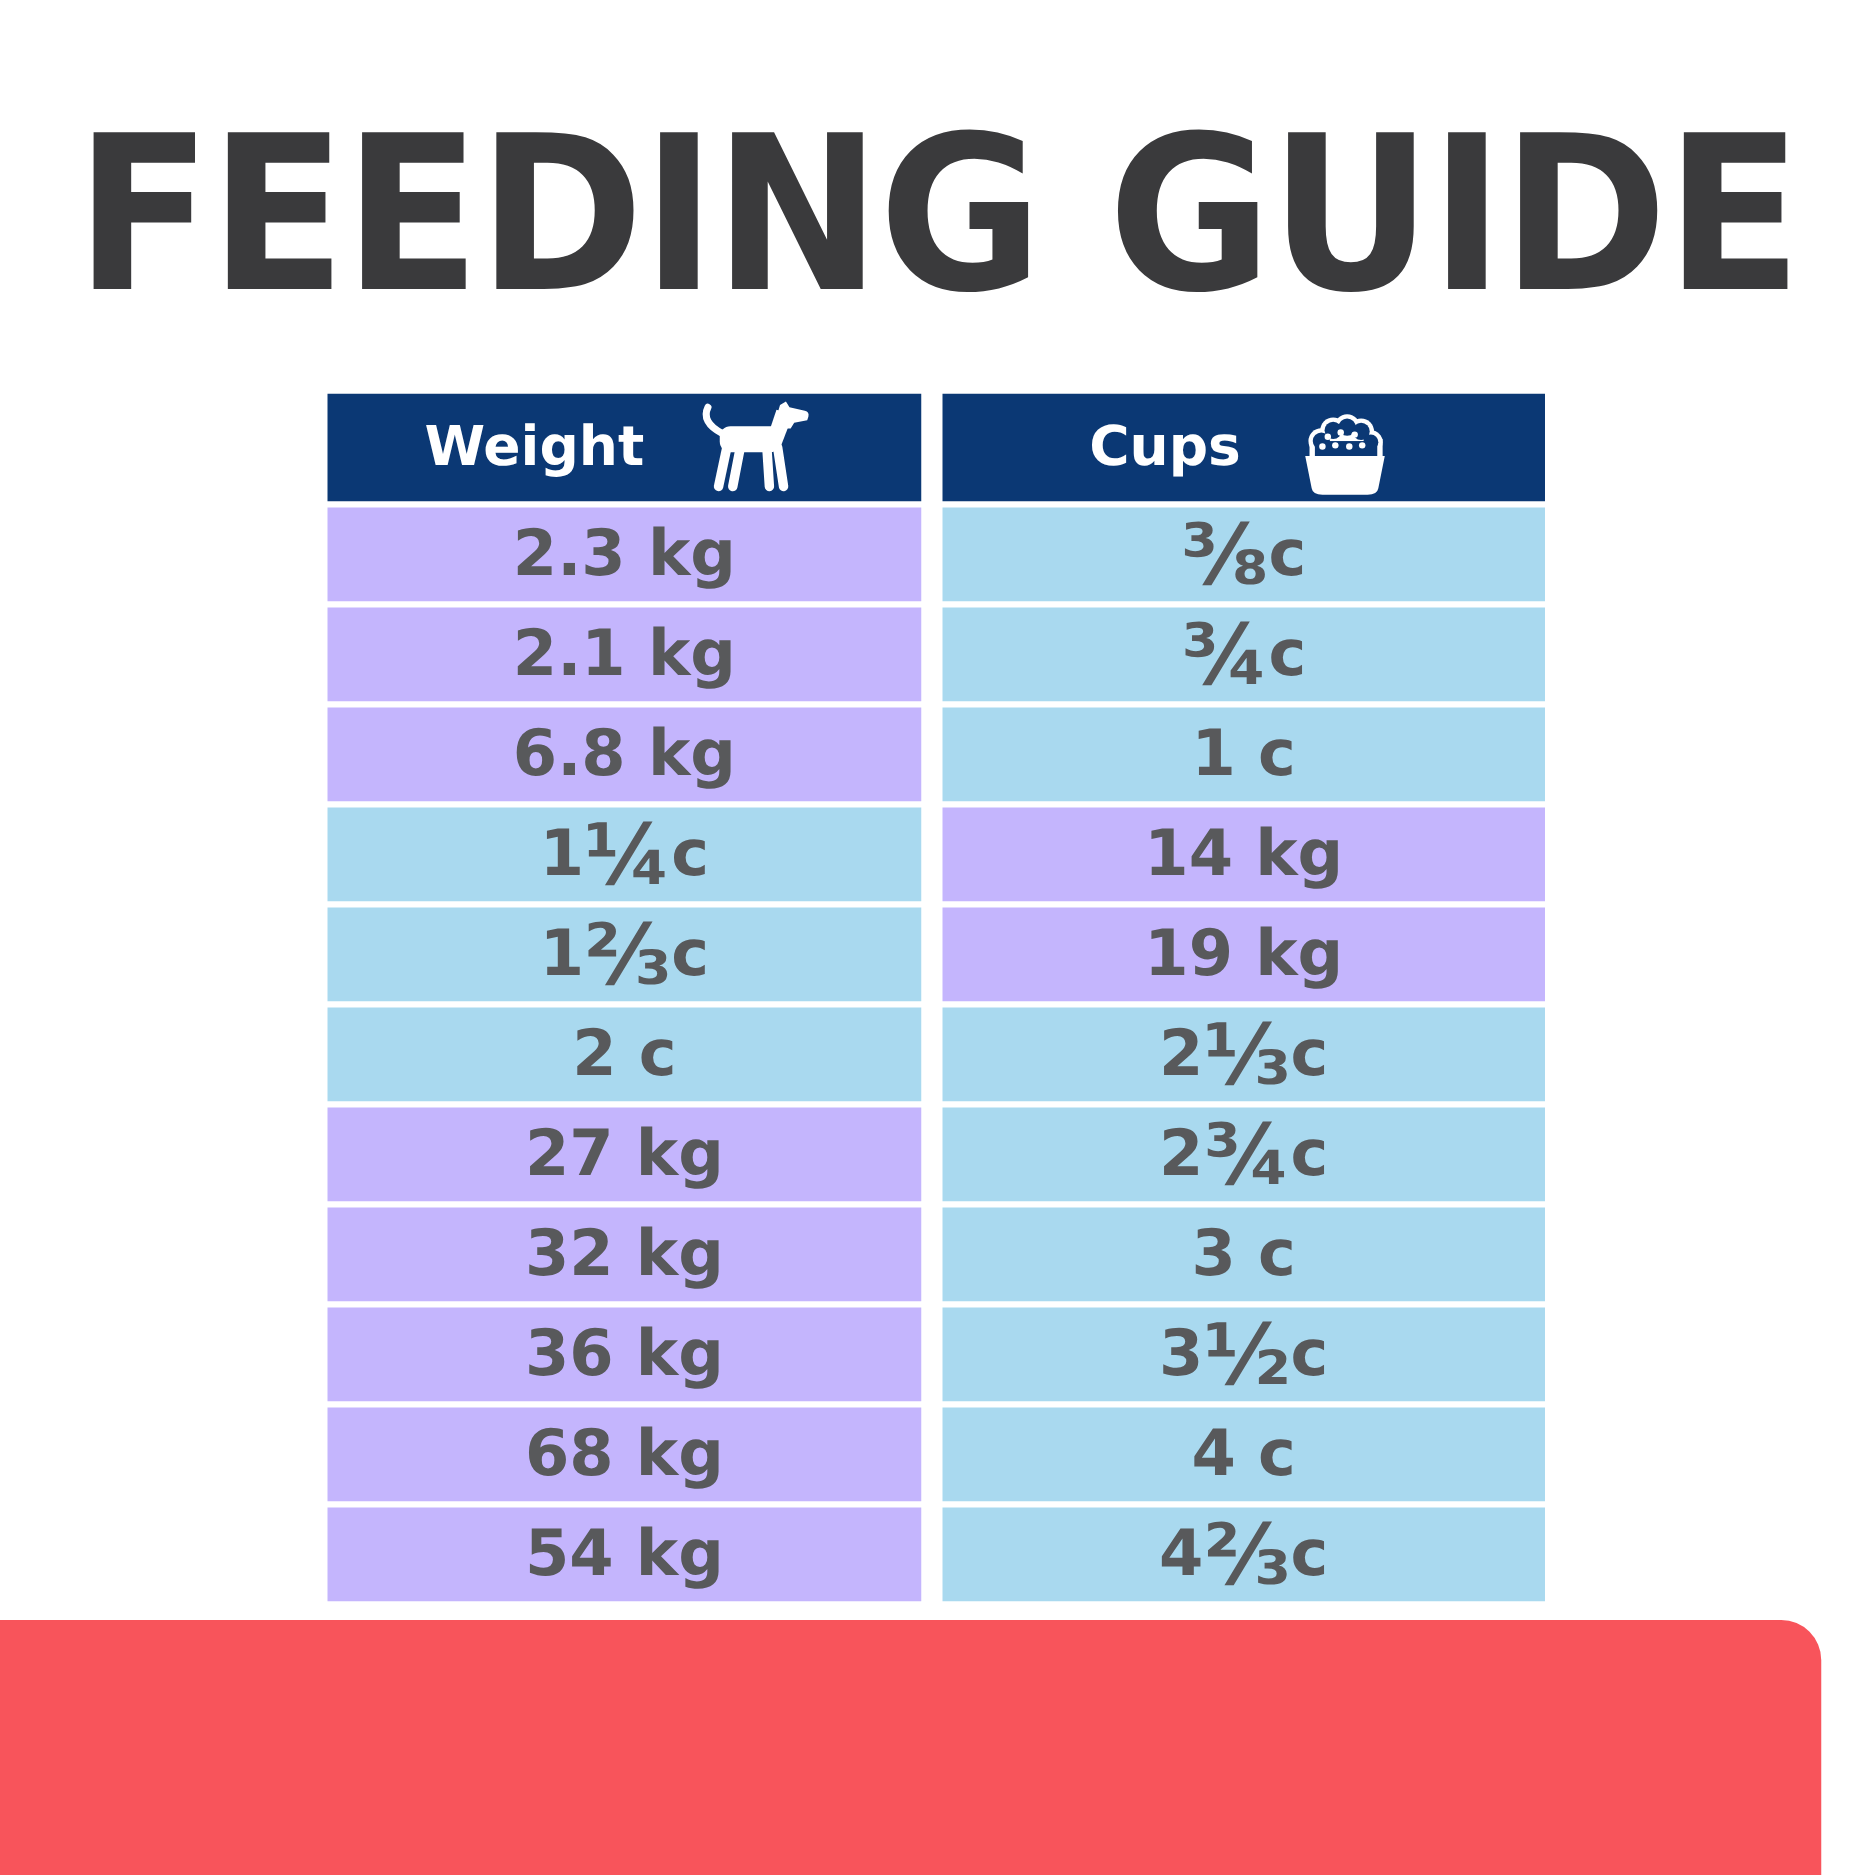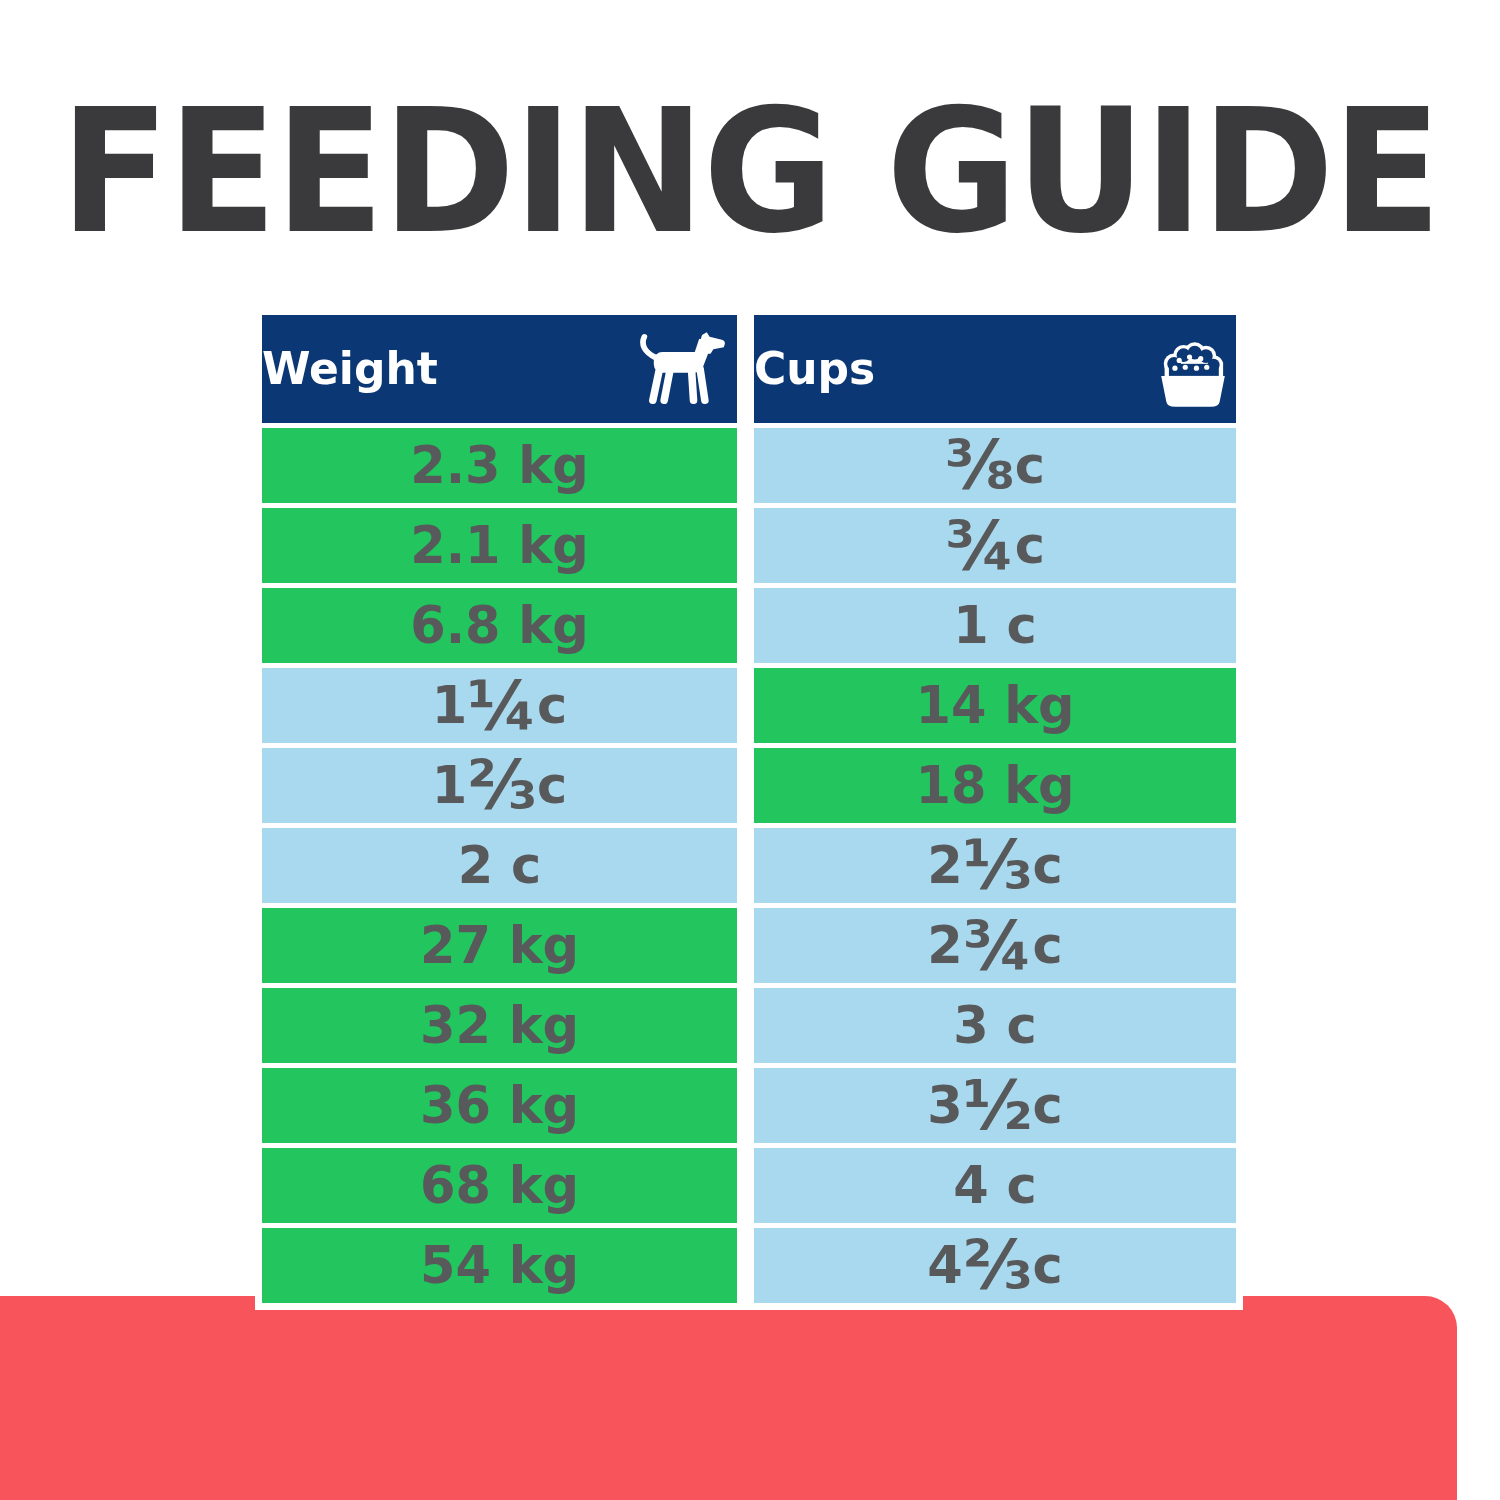--- a/index.html
+++ b/index.html
@@ -24,30 +24,30 @@
   .table-card{
     position:absolute;left:255px;top:308px;width:988px;
     background:#ffffff;padding:7px;box-sizing:border-box;
   }
   .grid{
     display:grid;
     grid-template-columns:475px 482px;
     column-gap:17px;row-gap:5px;
   }
   .hcell{
-    height:108px;background:#0b3874;color:#ffffff;
-    display:flex;align-items:center;justify-content:space-between;gap:40px;
+    height:86px;background:#0b3874;color:#ffffff;
+    display:flex;align-items:center;justify-content:center;gap:40px;
     font-size:44px;font-weight:bold;
   }
   .hcell .hlabel{line-height:1;}
   .cell{
     height:75px;display:flex;align-items:center;justify-content:center;
     font-size:51px;font-weight:bold;color:#58595b;line-height:1;
   }
-  .cell.weight{background:#22c55e;}
+  .cell.weight{background:#c4b5fd;}
   .cell.cups{background:#a9d9ef;}
   .frac{font-size:1.32em;line-height:0;}
   .icon{display:block;}
 </style>
 </head>
 <body>
 
 <div class="red-band"></div>
 
 <div class="title">FEEDING GUIDE</div>
@@ -111,21 +111,21 @@
     <div class="cell cups wrap-fracs"><span class="frac">¾</span> c</div>
 
     <div class="cell weight">6.8 kg</div>
     <div class="cell cups wrap-fracs">1 c</div>
 
     <div class="cell cups wrap-fracs">1 <span class="frac">¼</span> c</div>
 
     <div class="cell weight">14 kg</div>
     <div class="cell cups wrap-fracs">1 <span class="frac">⅔</span> c</div>
 
-    <div class="cell weight">18 kg</div>
+    <div class="cell weight">19 kg</div>
     <div class="cell cups wrap-fracs">2 c</div>
 
     <div class="cell cups wrap-fracs">2 <span class="frac">⅓</span> c</div>
 
     <div class="cell weight">27 kg</div>
     <div class="cell cups wrap-fracs">2 <span class="frac">¾</span> c</div>
 
     <div class="cell weight">32 kg</div>
     <div class="cell cups wrap-fracs">3 c</div>
 

